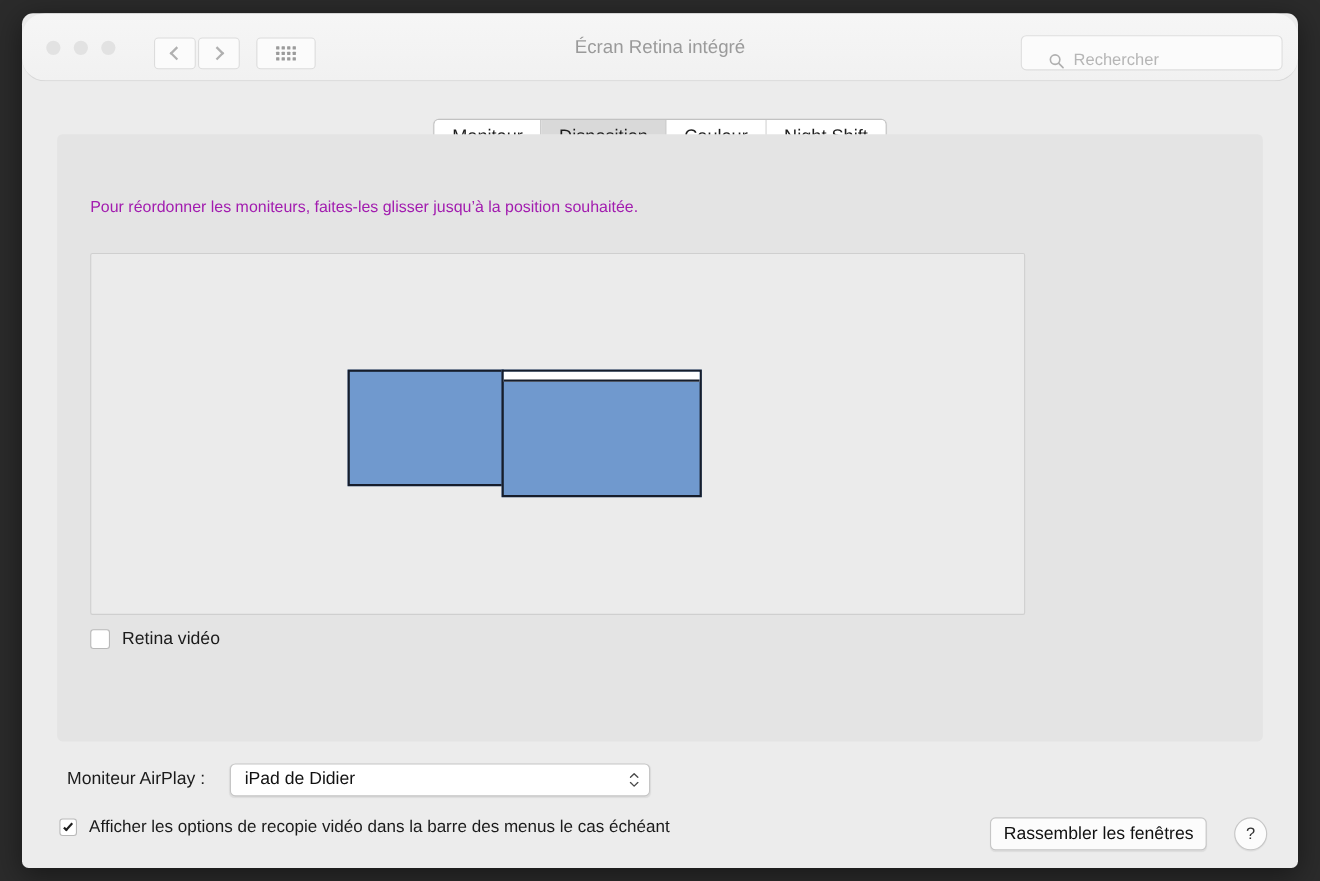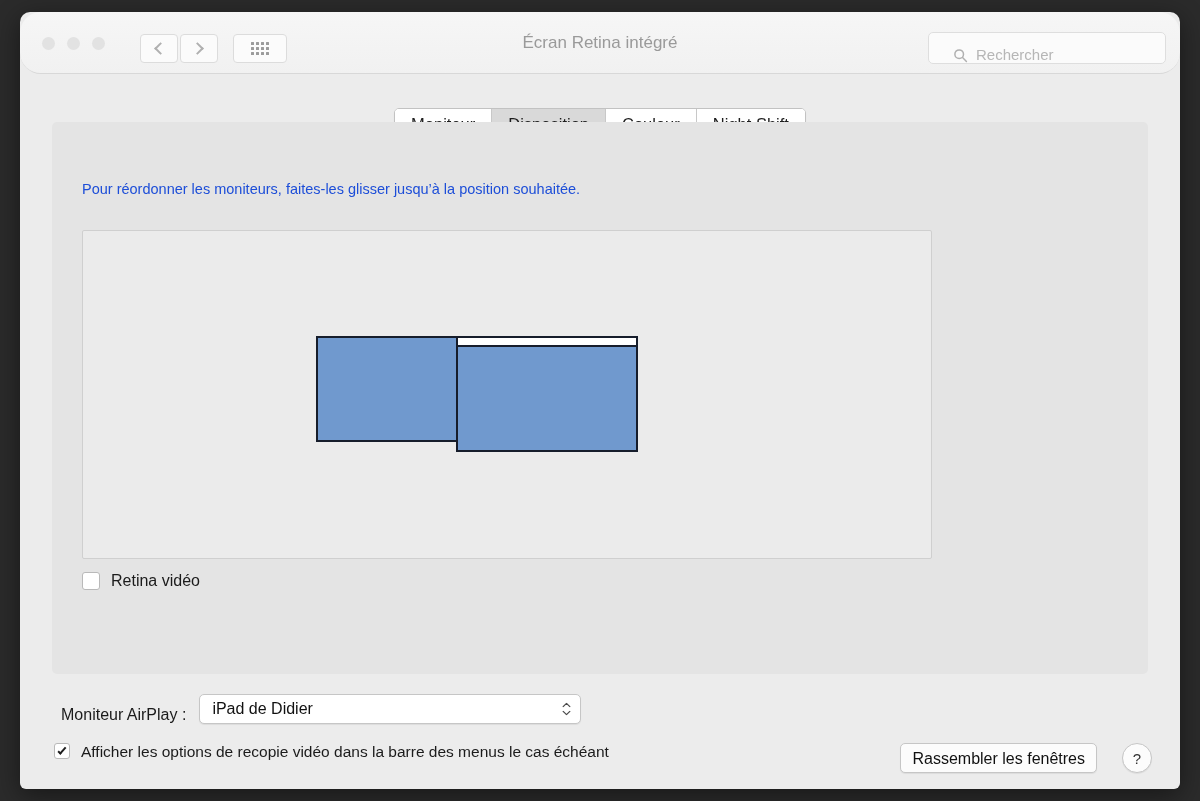--- a/index.html
+++ b/index.html
@@ -106,21 +106,21 @@
   #panel {
     position: absolute;
     left: 32px; top: 110px;
     width: 1096px; height: 552px;
     background: #e4e4e4;
     border-radius: 5px;
   }
 
   #instructions {
     position: absolute; left: 30px; top: 57px;
-    font-size: 14.5px; color: #1d4ed8; line-height: 21px;
+    font-size: 14.5px; color: #a21caf; line-height: 21px;
   }
 
   
   #arrange {
     position: absolute; left: 30px; top: 108px;
     width: 850px; height: 329px;
     background: #ebebeb;
     border: 1px solid #cfcfcf;
     border-radius: 2px;
   }
@@ -156,21 +156,21 @@
     width: 4px; height: 9px;
     border-right: 2px solid #1f1f1f;
     border-bottom: 2px solid #1f1f1f;
     transform: rotate(42deg) translate(-1px,-1px);
   }
   #mirror-row .lbl { margin-left: 11px; font-size: 16px; color: #1b1b1b; }
 
   
   #airplay-row {
     position: absolute; left: 0; top: 682px; width: 100%;
-    display: flex; align-items: flex-end;
+    display: flex; align-items: center; gap: 10px;
   }
   #airplay-label {
     margin-left: 41px; font-size: 16px; color: #1b1b1b;
   }
   #airplay-select {
     margin-left: 13px;
     position: relative;
     width: 382px; height: 30px;
     background: #ffffff;
     border: 1px solid #c6c6c6; border-radius: 5px;
@@ -181,21 +181,21 @@
   #airplay-arrows {
     position: absolute; right: 9px; top: 50%; transform: translateY(-50%);
     display: flex; flex-direction: column; align-items: center; gap: 3px;
   }
   #airplay-arrows .a { width: 9px; height: 5px; }
 
   #bottom-row {
     position: absolute; left: 0; top: 731px; width: 100%;
     display: flex; align-items: center;
   }
-  #show-mirror-opts { margin-left: 34px; display: flex; }
+  #show-mirror-opts { margin-left: 34px; display: flex; align-items: center; }
   #show-mirror-opts .lbl { margin-left: 11px; font-size: 15.5px; color: #1b1b1b; }
 
   #gather-btn {
     position: absolute; right: 83px; top: 0;
     height: 30px; padding: 0 11px; line-height: 29px;
     background: #fcfcfc; border: 1px solid #c6c6c6; border-radius: 5px;
     font-size: 16px; color: #111;
     box-shadow: 0 1px 1px rgba(0,0,0,0.07);
     white-space: nowrap;
   }

